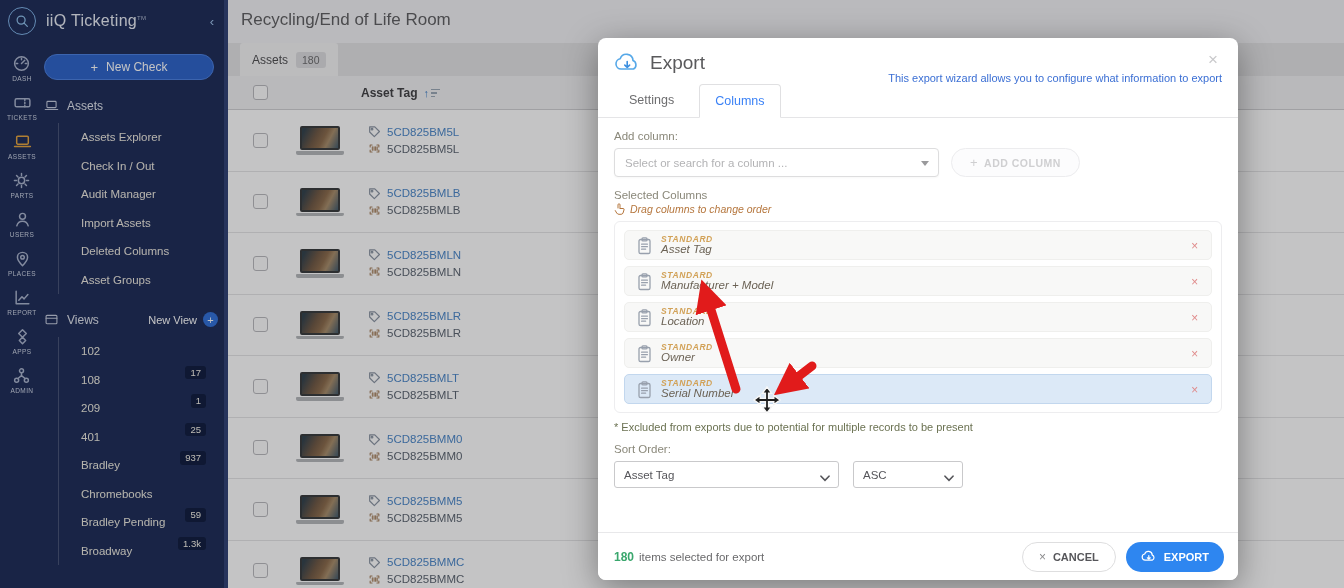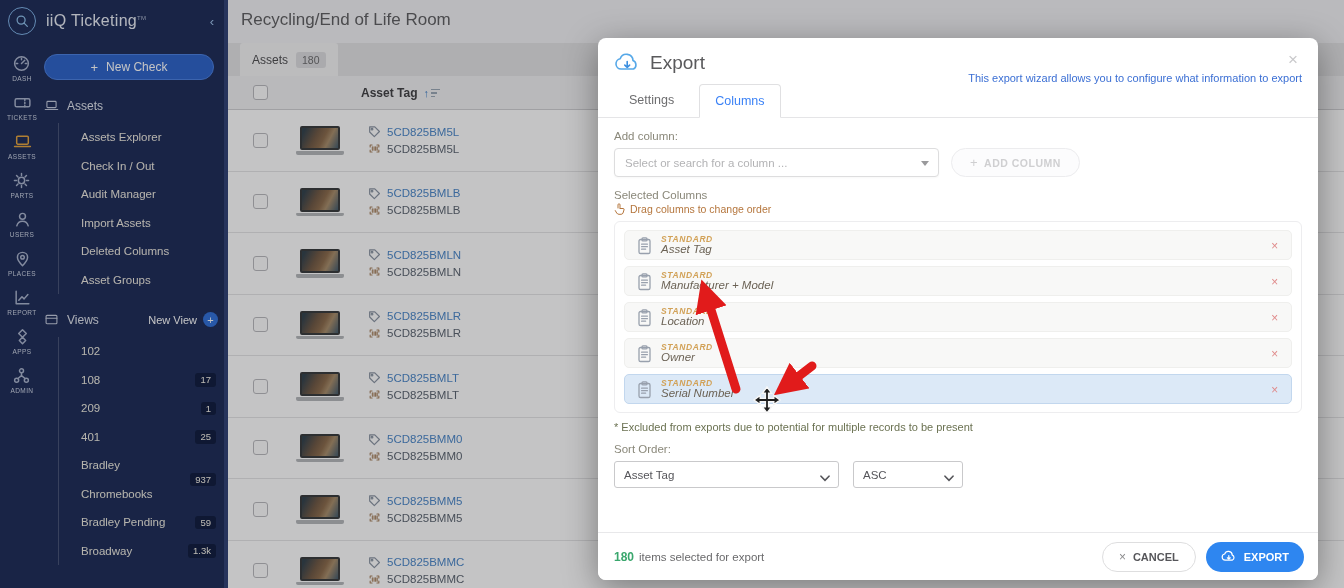--- a/index.html
+++ b/index.html
@@ -27,21 +27,21 @@
   .new-asset-btn .plus { margin-right:8px; font-size:13px; }
   .section-head { display:flex; align-items:center; font-size:12px; color:#dfe3ec; padding:6px 10px 6px 0; }
   .section-head .sic { width:15px; height:15px; margin-right:8px; }
   .section-head .sic svg { width:15px; height:15px; stroke:#c3cadc; fill:none; stroke-width:1.3; stroke-linecap:round; stroke-linejoin:round; }
   .submenu { margin:4px 0 0 14px; border-left:1px solid rgba(255,255,255,.18); padding-left:22px; }
   .submenu-item { font-size:11.5px; color:#ece8df; line-height:28.5px; cursor:pointer; white-space:nowrap; }
   .views-head { display:flex; align-items:center; margin-top:12px; padding-right:10px; }
   .new-view-pill { margin-left:auto; display:flex; align-items:center; font-size:11px; color:#fff; cursor:pointer; }
   .new-view-plus { width:15px; height:15px; margin-left:6px; border-radius:50%; background:#2f6fd8; color:#fff; font-size:11px; display:flex; align-items:center; justify-content:center; }
   .views-list { margin:4px 0 0 14px; border-left:1px solid rgba(255,255,255,.18); padding-left:22px; }
-  .view-item { display:flex; align-items:center; font-size:11.5px; color:#eceadf; line-height:28.5px; cursor:pointer; padding-right:12px; }
+  .view-item { display:flex; align-items:flex-start; font-size:11.5px; color:#eceadf; line-height:28.5px; cursor:pointer; padding-right:22px; }
   .view-badge { margin-left:auto; background:#0e1a3c; color:#f5f2e8; font-size:9.5px; border-radius:3px; padding:2px 5px; line-height:1; }
 
   
   .main { position:absolute; left:228px; top:0; right:0; height:588px; background:#f2f2f4; }
   .page-title { font-size:17px; color:#5e5e60; padding:10px 0 0 13px; font-weight:400; }
   .tabstrip { margin-top:13px; height:33px; background:#e3e3e5; display:flex; align-items:flex-end; padding-left:12px; }
   .tab-assets { background:#f4f4f5; height:33px; display:flex; align-items:center; padding:0 12px; border-radius:3px 3px 0 0; font-size:12px; color:#4c4c4e; cursor:pointer; }
   .tab-badge { background:#dddddf; color:#6b6b6d; font-size:10.5px; border-radius:3px; padding:2px 6px; margin-left:8px; }
   .thead { height:34px; background:#f0f0f2; border-bottom:1px solid #cfcfd2; display:flex; align-items:center; padding-left:25px; }
   .th-label { font-size:12px; font-weight:bold; color:#3f3f42; margin-left:93px; display:flex; align-items:center; }
@@ -60,38 +60,38 @@
   .tagline { display:flex; align-items:center; font-size:11.5px; }
   .tagline .lic { width:13px; height:13px; margin-right:6px; }
   .tag-link { color:#4a86c8; cursor:pointer; }
   .serial-txt { color:#5b6470; }
   .bg-loc-text { position:absolute; left:652px; top:566px; font-size:11.5px; color:#6a7ba3; }
 
   
   .dim { position:absolute; inset:0; background:rgba(20,20,22,.25); z-index:40; }
 
   
-  .modal { position:absolute; left:598px; top:38px; width:720px; height:542px; background:#fff; border-radius:8px; box-shadow:0 8px 34px rgba(0,0,0,.38); z-index:60; }
+  .modal { position:absolute; left:598px; top:38px; width:640px; height:542px; background:#fff; border-radius:8px; box-shadow:0 8px 34px rgba(0,0,0,.38); z-index:60; }
   .m-header { position:relative; padding:14px 16px 0 16px; display:flex; align-items:center; }
   .m-cloud { width:27px; height:22px; margin-right:9px; }
   .m-title { font-size:19px; color:#5a5a5c; font-weight:400; }
   .m-close { position:absolute; right:14px; top:10px; color:#c9c9cb; font-size:17px; cursor:pointer; padding:2px 6px; }
   .m-tabs { position:relative; margin-top:10px; padding:0 16px; border-bottom:1px solid #e5e5e7; display:flex; }
   .m-tab { font-size:12.5px; color:#6d6d6f; padding:9px 15px; cursor:pointer; }
   .m-tab.active { border:1px solid #e0e0e2; border-bottom:1px solid #fff; border-radius:4px 4px 0 0; margin-bottom:-1px; background:#fff; color:#3b82f6; margin-left:10px; }
   .m-helper { position:absolute; right:16px; top:-12px; font-size:11px; color:#3b6fd4; }
   .m-body { padding:12px 16px 0 16px; }
   .m-label { font-size:11.5px; color:#8a887a; margin-bottom:6px; }
   .addrow { display:flex; align-items:center; gap:12px; margin-bottom:12px; }
   .fake-select { position:relative; width:325px; height:29px; border:1px solid #ddddde; border-radius:4px; background:#fff; display:flex; align-items:center; padding:0 26px 0 10px; cursor:pointer; box-shadow:0 1px 2px rgba(0,0,0,.03); }
   .fake-select .ph { font-size:11.5px; color:#b3b3b5; }
   .fs-chev { position:absolute; right:9px; top:12px; width:0; height:0; border-left:4px solid transparent; border-right:4px solid transparent; border-top:5px solid #9a9a9c; }
   .addcol-btn { height:29px; border:1px solid #ececee; border-radius:15px; background:#fcfcfd; color:#cfcfd1; font-size:10.5px; font-weight:bold; letter-spacing:.5px; padding:0 18px; display:flex; align-items:center; cursor:default; }
   .addcol-btn .plus { font-size:13px; font-weight:400; margin-right:6px; }
-  .drag-hint { display:flex; align-items:center; font-size:10.5px; color:#b5763d; margin:2px 0 6px 0; }
+  .drag-hint { display:flex; align-items:center; font-size:10.5px; color:#b5763d; margin:2px 0 6px 0;font-style:italic; }
   .drag-hint .hic { width:11px; height:12px; margin-right:5px; }
   .colbox { border:1px solid #ededef; border-radius:6px; padding:8px 9px; }
   .colrow { position:relative; height:30px; border:1px solid #efefed; border-radius:5px; background:#f8f8f7; display:flex; align-items:center; padding:0 12px; margin-bottom:6px; cursor:grab;font-style:italic; }
   .colrow:last-child { margin-bottom:0; }
   .colrow.selected { background:#dce9f7; border-color:#c2d7ee; }
   .colrow .clip { width:15px; height:19px; margin-right:9px; flex:0 0 auto; }
   .coltexts { display:flex; flex-direction:column; line-height:1.05; }
   .coltype { font-size:8.5px; font-weight:bold; letter-spacing:.6px; color:#d2a258; }
   .colname { font-size:11.5px; color:#6b6255; }
   .colx { position:absolute; right:13px; top:8px; color:#e08b8b; font-size:12px; cursor:pointer; }

